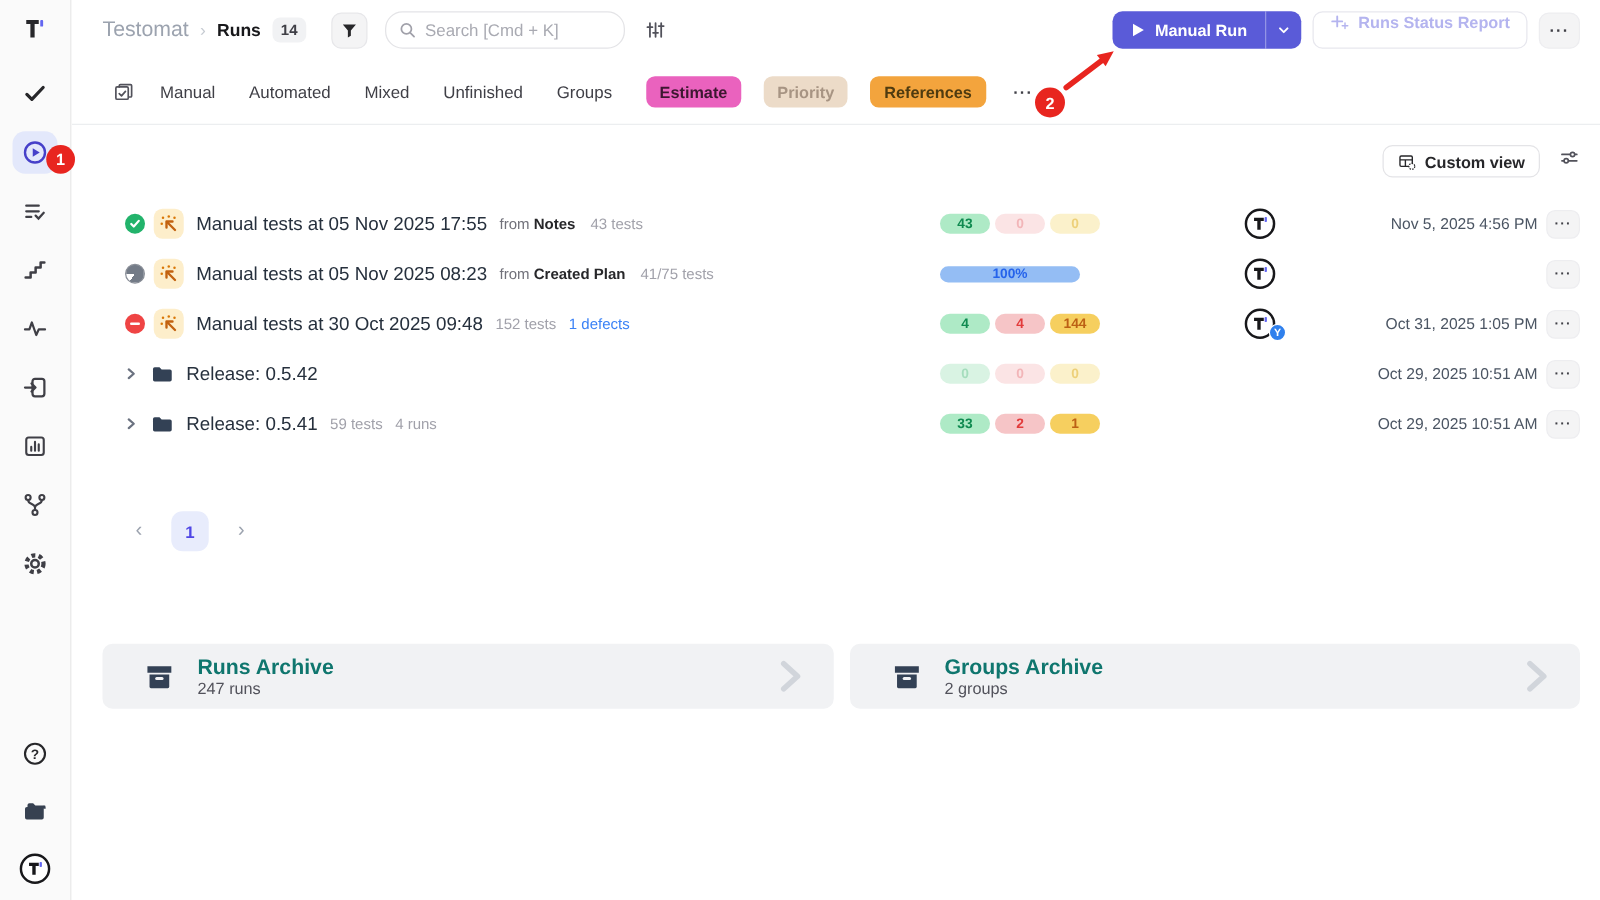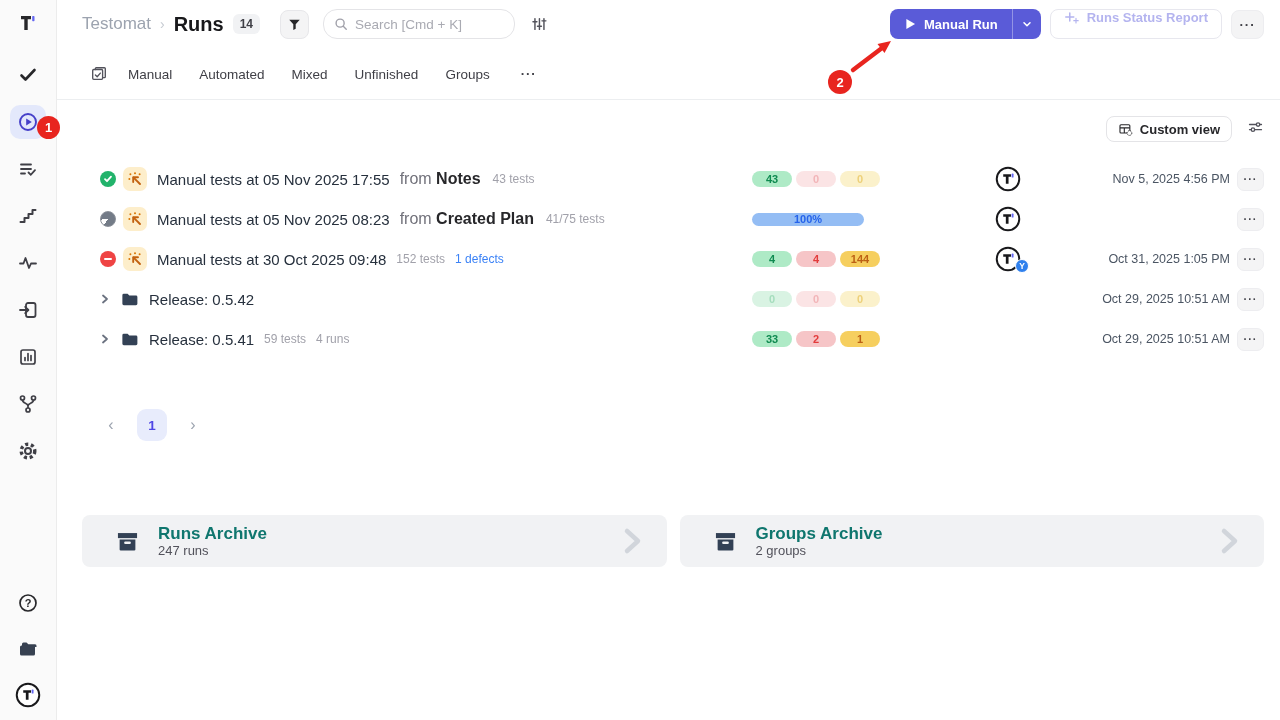--- a/index.html
+++ b/index.html
@@ -13,21 +13,21 @@
   .side-nav { display:flex; flex-direction:column; align-items:center; gap:13px; }
   .side-item { width:36px; height:34px; border-radius:10px; display:grid; place-items:center; cursor:pointer; position:relative; }
   .side-item.active { background:#e3e8fb; }
   .side-bottom { margin-top:auto; display:flex; flex-direction:column; align-items:center; gap:12px; }
 
   
   .main { margin-left:57px; }
   .topbar { height:48px; display:flex; align-items:center; padding:0 16px 0 25px; }
   .crumb-project { font-size:17px; color:#9ca3af; }
   .crumb-sep { color:#c6cbd2; margin:0 9px; font-size:14px; }
-  .crumb-page { font-size:20px; font-weight:bold; color:#18181b; }
+  .crumb-page { font-size:14px; font-weight:bold; color:#18181b; }
   .count-badge { background:#f1f2f4; color:#3f3f46; font-size:12px; font-weight:bold;
     border-radius:6px; padding:3px 7px; margin-left:9px; }
   .filter-btn { width:29px; height:29px; border-radius:8px; background:#f4f4f5; border:1px solid #e7e7ea;
     display:grid; place-items:center; margin-left:20px; cursor:pointer; }
   .search-box { width:192px; height:30px; border:1px solid #e4e4e7; border-radius:14px; margin-left:14px;
     display:flex; align-items:center; padding:0 10px; gap:7px; background:#fff; }
   .search-box input { border:none; outline:none; width:140px; font-size:13.5px; color:#3f3f46;
     font-family:"Liberation Sans", sans-serif; background:transparent; }
   .search-box input::placeholder { color:#a9aab2; }
   .tune-btn { margin-left:15px; cursor:pointer; display:grid; place-items:center; }
@@ -56,21 +56,21 @@
   .run-row { height:40px; position:relative; display:flex; align-items:center; padding-left:18px; cursor:pointer; }
   .st { width:16px; height:16px; border-radius:50%; display:grid; place-items:center; flex:none; margin-right:7px; }
   .st-passed { background:#22b36b; }
   .st-blocked { background:#ef4444; }
   .st-blocked i { display:block; width:8px; height:2.4px; background:#fff; border-radius:2px; }
   .st-progress { background:conic-gradient(from 215deg, #ffffff 0 50deg, #737b87 50deg 360deg); border:1px solid #8a8f98; }
   .manual-ic { width:24px; height:24px; border-radius:7px; background:#fdeecb; display:grid; place-items:center; flex:none; margin-right:10px; }
   .gchev { width:14px; display:grid; place-items:center; margin:0 8px 0 -2px; flex:none; }
   .gfolder { margin-right:10px; flex:none; display:grid; place-items:center; }
   .run-title { font-size:15px; color:#26303d; margin-right:10px; white-space:nowrap; }
-  .from-wrap { font-size:16px; color:#71717a; margin-right:12px; white-space:nowrap; }
+  .from-wrap { font-size:12px; color:#71717a; margin-right:12px; white-space:nowrap; }
   .from-wrap b { color:#27272a; }
   .meta { font-size:12px; color:#a1a1aa; margin-right:10px; white-space:nowrap; }
   .defects { font-size:12px; color:#3b82f6; cursor:pointer; white-space:nowrap; }
   .row-stats { position:absolute; left:670px; display:flex; gap:4px; align-items:center; }
   .pill { width:40px; height:16px; border-radius:8px; font-size:11px; font-weight:bold;
     display:inline-flex; align-items:center; justify-content:center; }
   .pill.green { background:#aeeac6; color:#0f8a50; }
   .pill.red { background:#f6c5c7; color:#e23b3b; }
   .pill.yellow { background:#f6cf5f; color:#bc6015; }
   .pill.green.muted { background:#d9f3e3; color:#a5ddbd; }
@@ -259,20 +259,21 @@
     <span class="tab-report-icon">
       <svg width="18" height="18" viewBox="0 0 20 20">
           <g stroke="#52525b" stroke-width="1.5" fill="none" stroke-linecap="round" stroke-linejoin="round">
             <path d="M6 5V4a1 1 0 011-1h9a1 1 0 011 1v9a1 1 0 01-1 1h-1"></path>
             <rect x="3" y="5" width="11" height="11" rx="1.2"></rect>
             <path d="M6 11l2 2 3.5-4"></path>
           </g>
         </svg>
     </span>
     <span id="tab-list"><span class="tab">Manual</span><span class="tab">Automated</span><span class="tab">Mixed</span><span class="tab">Unfinished</span><span class="tab">Groups</span></span>
+    <span id="tag-pill-list"><span class="tag-pill" style="background: rgb(234, 98, 190); color: rgb(61, 23, 48);">Estimate</span><span class="tag-pill" style="background: rgb(236, 219, 200); color: rgb(167, 148, 131);">Priority</span><span class="tag-pill" style="background: rgb(243, 164, 61); color: rgb(79, 59, 16);">References</span></span>
     <span class="tab-more">···</span>
   </div>
 
   <div class="content">
     <div class="viewbar">
       <span class="customview-btn">
         <svg width="15" height="15" viewBox="0 0 19 19">
             <g stroke="#27272a" stroke-width="1.4" fill="none">
               <rect x="2.5" y="3.5" width="12.5" height="10.5" rx="1.3"></rect>
               <path d="M2.5 7.5h12.5M8 7.5V14"></path>

